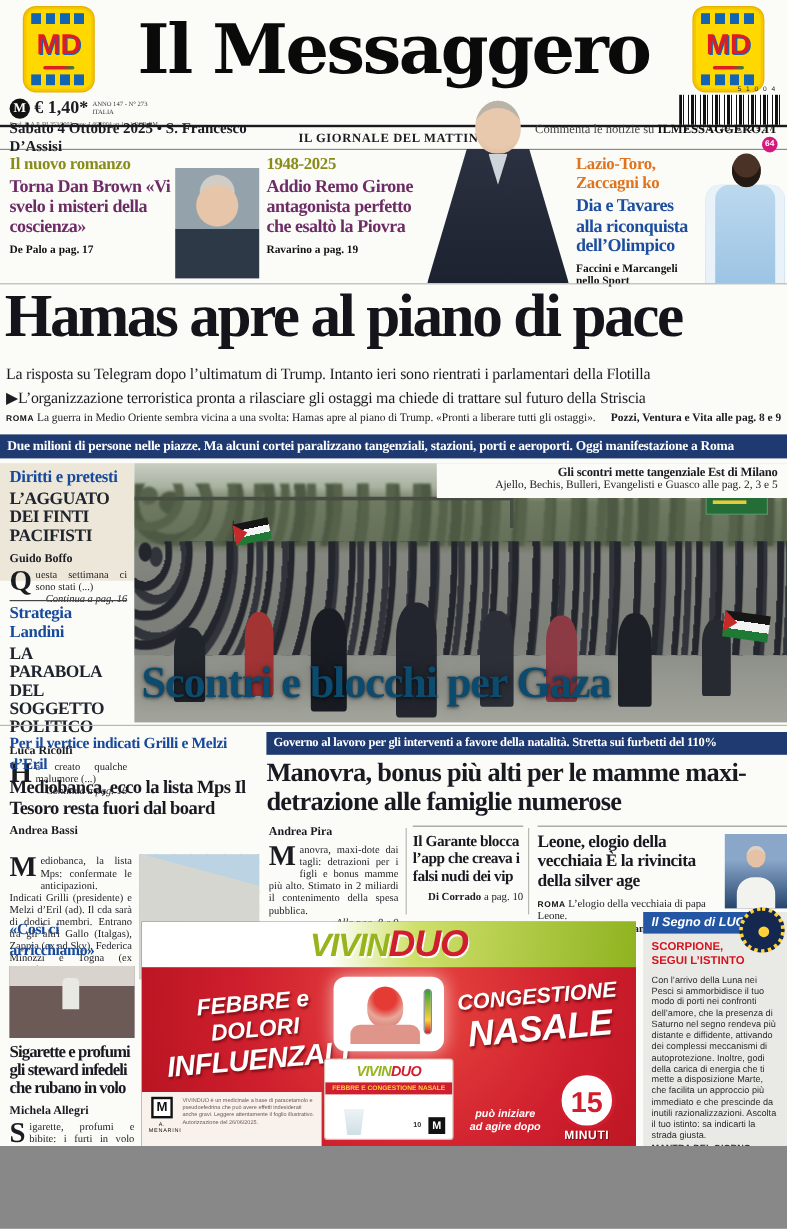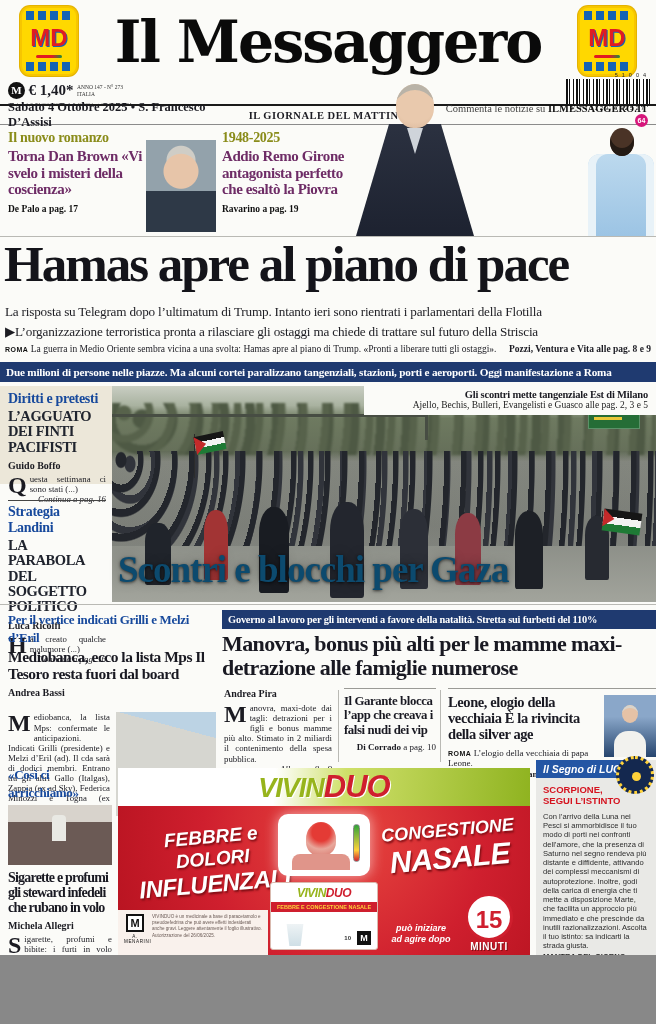--- a/index.html
+++ b/index.html
@@ -220,20 +220,25 @@
     <div class="kicker k-olive">1948-2025</div>
     <div class="strip-title t-purple">Addio Remo Girone antagonista perfetto che esaltò la Piovra</div>
     <div class="strip-byline">Ravarino a pag. 19</div>
   </div>
   <div class="ph-girone">
     <div class="g-body"></div>
     <div class="g-shirt"></div>
     <div class="g-head"></div>
   </div>
 
+  <div class="strip-art" id="art-lazio">
+    <div class="kicker k-orange">Lazio-Toro, Zaccagni ko</div>
+    <div class="strip-title t-blue">Dia e Tavares alla riconquista dell’Olimpico</div>
+    <div class="strip-byline">Faccini e Marcangeli nello Sport</div>
+  </div>
   <div class="ph-player">
     <div class="p-torso"></div>
     <div class="p-head"></div>
   </div>
 
   <div class="rule" style="top:236px"></div>
 
   <div class="lead-headline">Hamas apre al piano di pace</div>
   <div class="lead-deck">
     <div>La risposta su Telegram dopo l’ultimatum di Trump. Intanto ieri sono rientrati i parlamentari della Flotilla</div>

